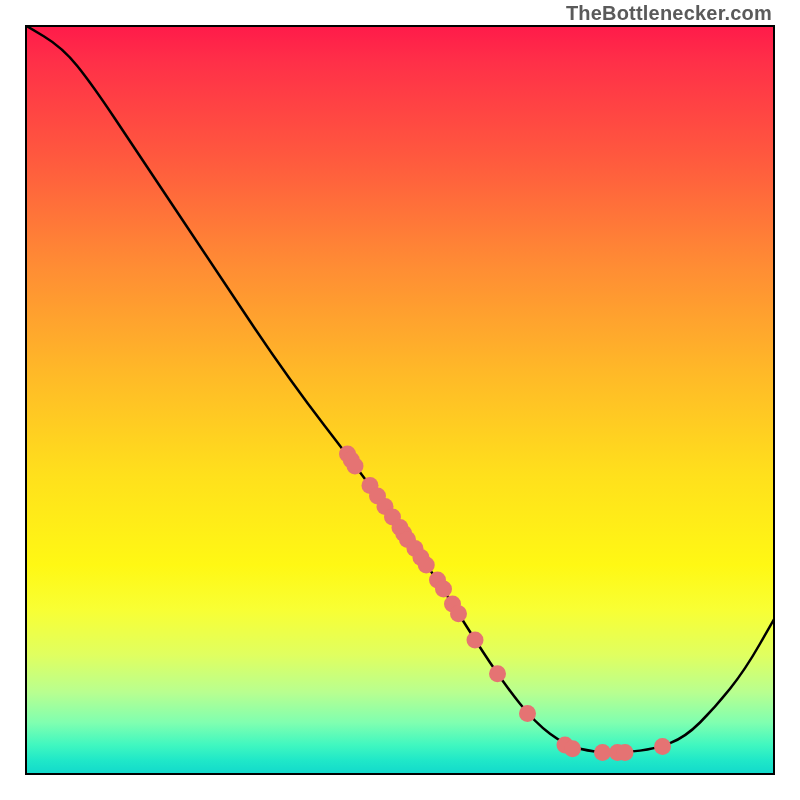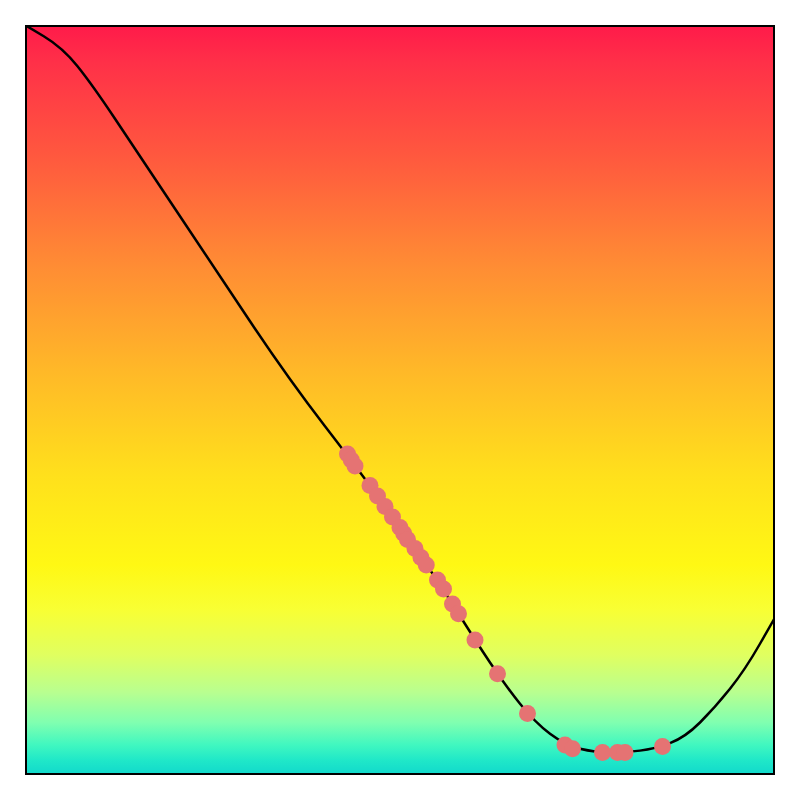--- a/index.html
+++ b/index.html
@@ -66,20 +66,21 @@
     font-size: 20px;
     font-weight: 600;
     color: #5a5a5a;
     letter-spacing: 0.2px;
   }
 </style>
 </head>
 <body>
 
 <div class="container">
+  <div class="watermark">TheBottlenecker.com</div>
   <div class="plot-area">
     <div class="gradient-bg"></div>
     <svg class="overlay" viewBox="0 0 750 750" preserveAspectRatio="none">
       <path id="curve-path" fill="none" stroke="#000000" stroke-width="2.5" d="M 0,0 Q 0,0 18.75,11.25 Q 37.5,22.5 52.5,41.25 Q 67.5,60 90,93.75 Q 112.5,127.5 150,183.74999999999997 Q 187.5,239.99999999999994 225,296.25 Q 262.5,352.5 300,401.25 Q 337.5,450 356.25,476.25 Q 375,502.5 393.75,528.75 Q 412.50000000000006,555 431.25,585 Q 450,615 465,637.5 Q 480,660 495,678.75 Q 510.00000000000006,697.5 525,708.75 Q 540,720 555,723.75 Q 570,727.5 585,727.5 Q 600,727.5 615,725.625 Q 630,723.75 645,718.125 Q 660,712.5 675,697.5 Q 690,682.5 705,663.75 Q 720,645 735,618.75 T 750,592.5"></path>
       <g id="points-group">
           <circle cx="322.5" cy="429" r="8.5" fill="#e57373"></circle>
           <circle cx="326.25" cy="435" r="8.5" fill="#e57373"></circle>
           <circle cx="330" cy="441" r="8.5" fill="#e57373"></circle>
           <circle cx="345" cy="460.5" r="8.5" fill="#e57373"></circle>
           <circle cx="352.5" cy="470.99999999999994" r="8.5" fill="#e57373"></circle>

